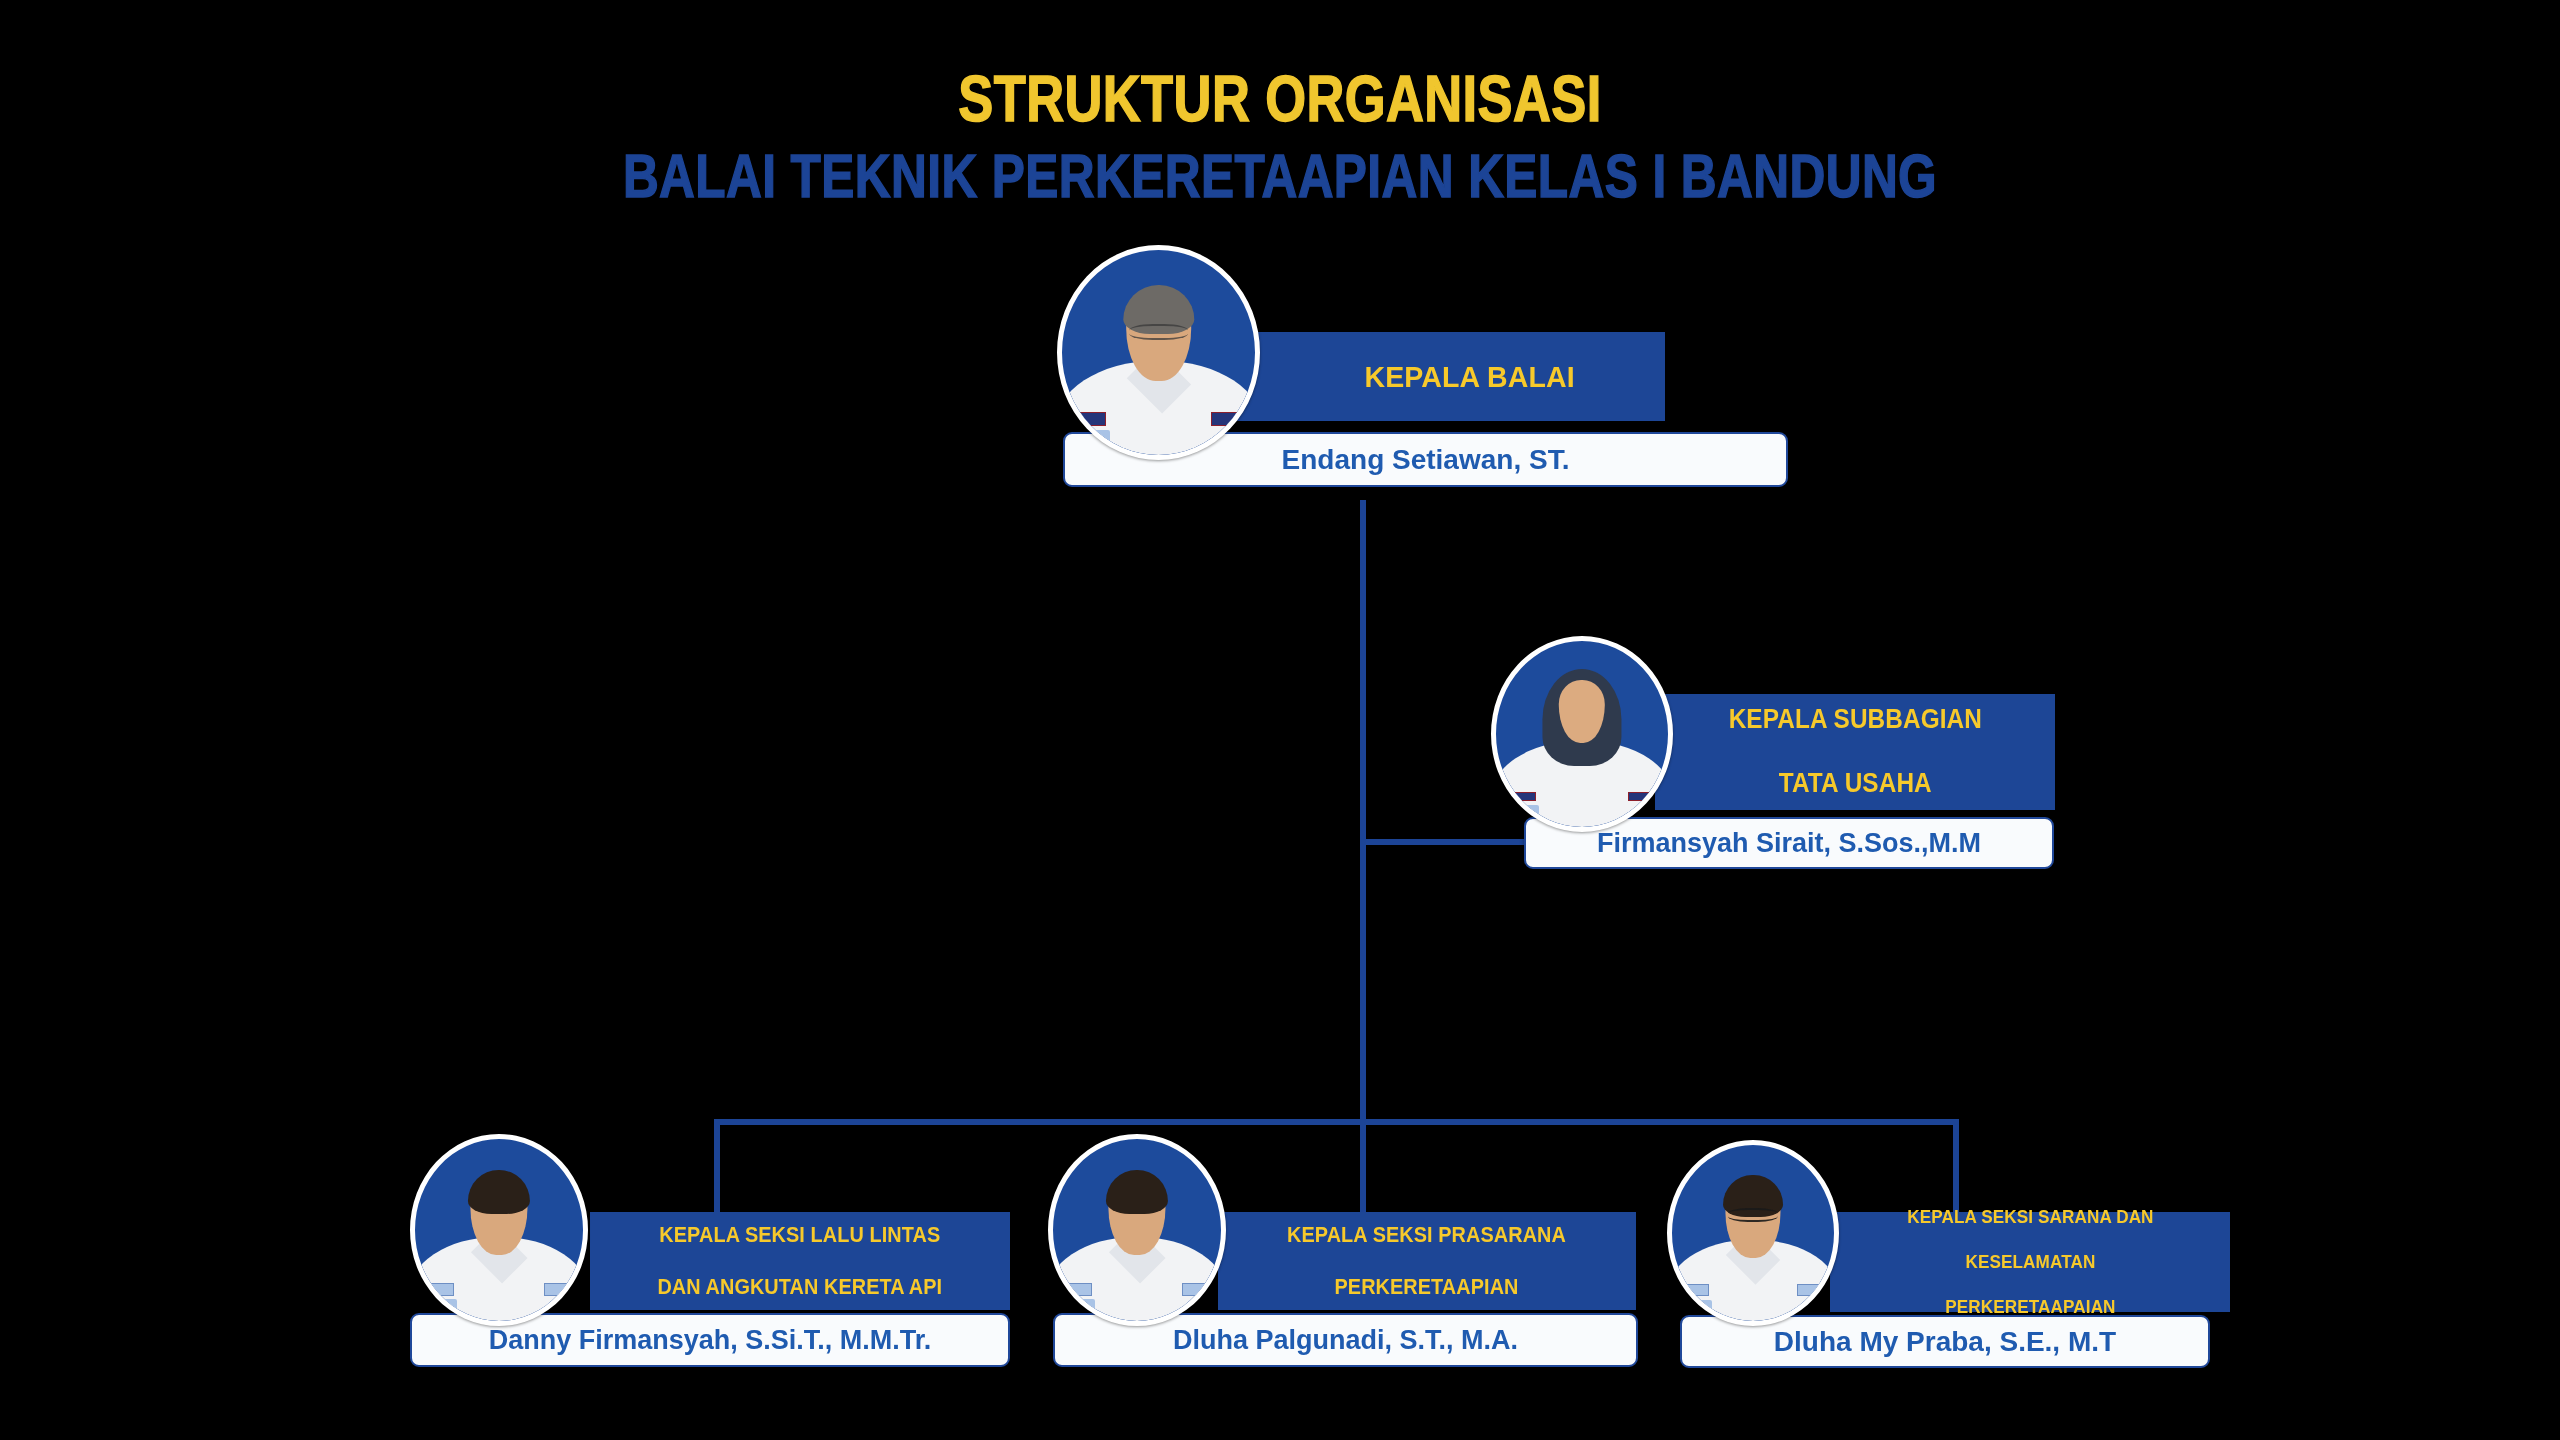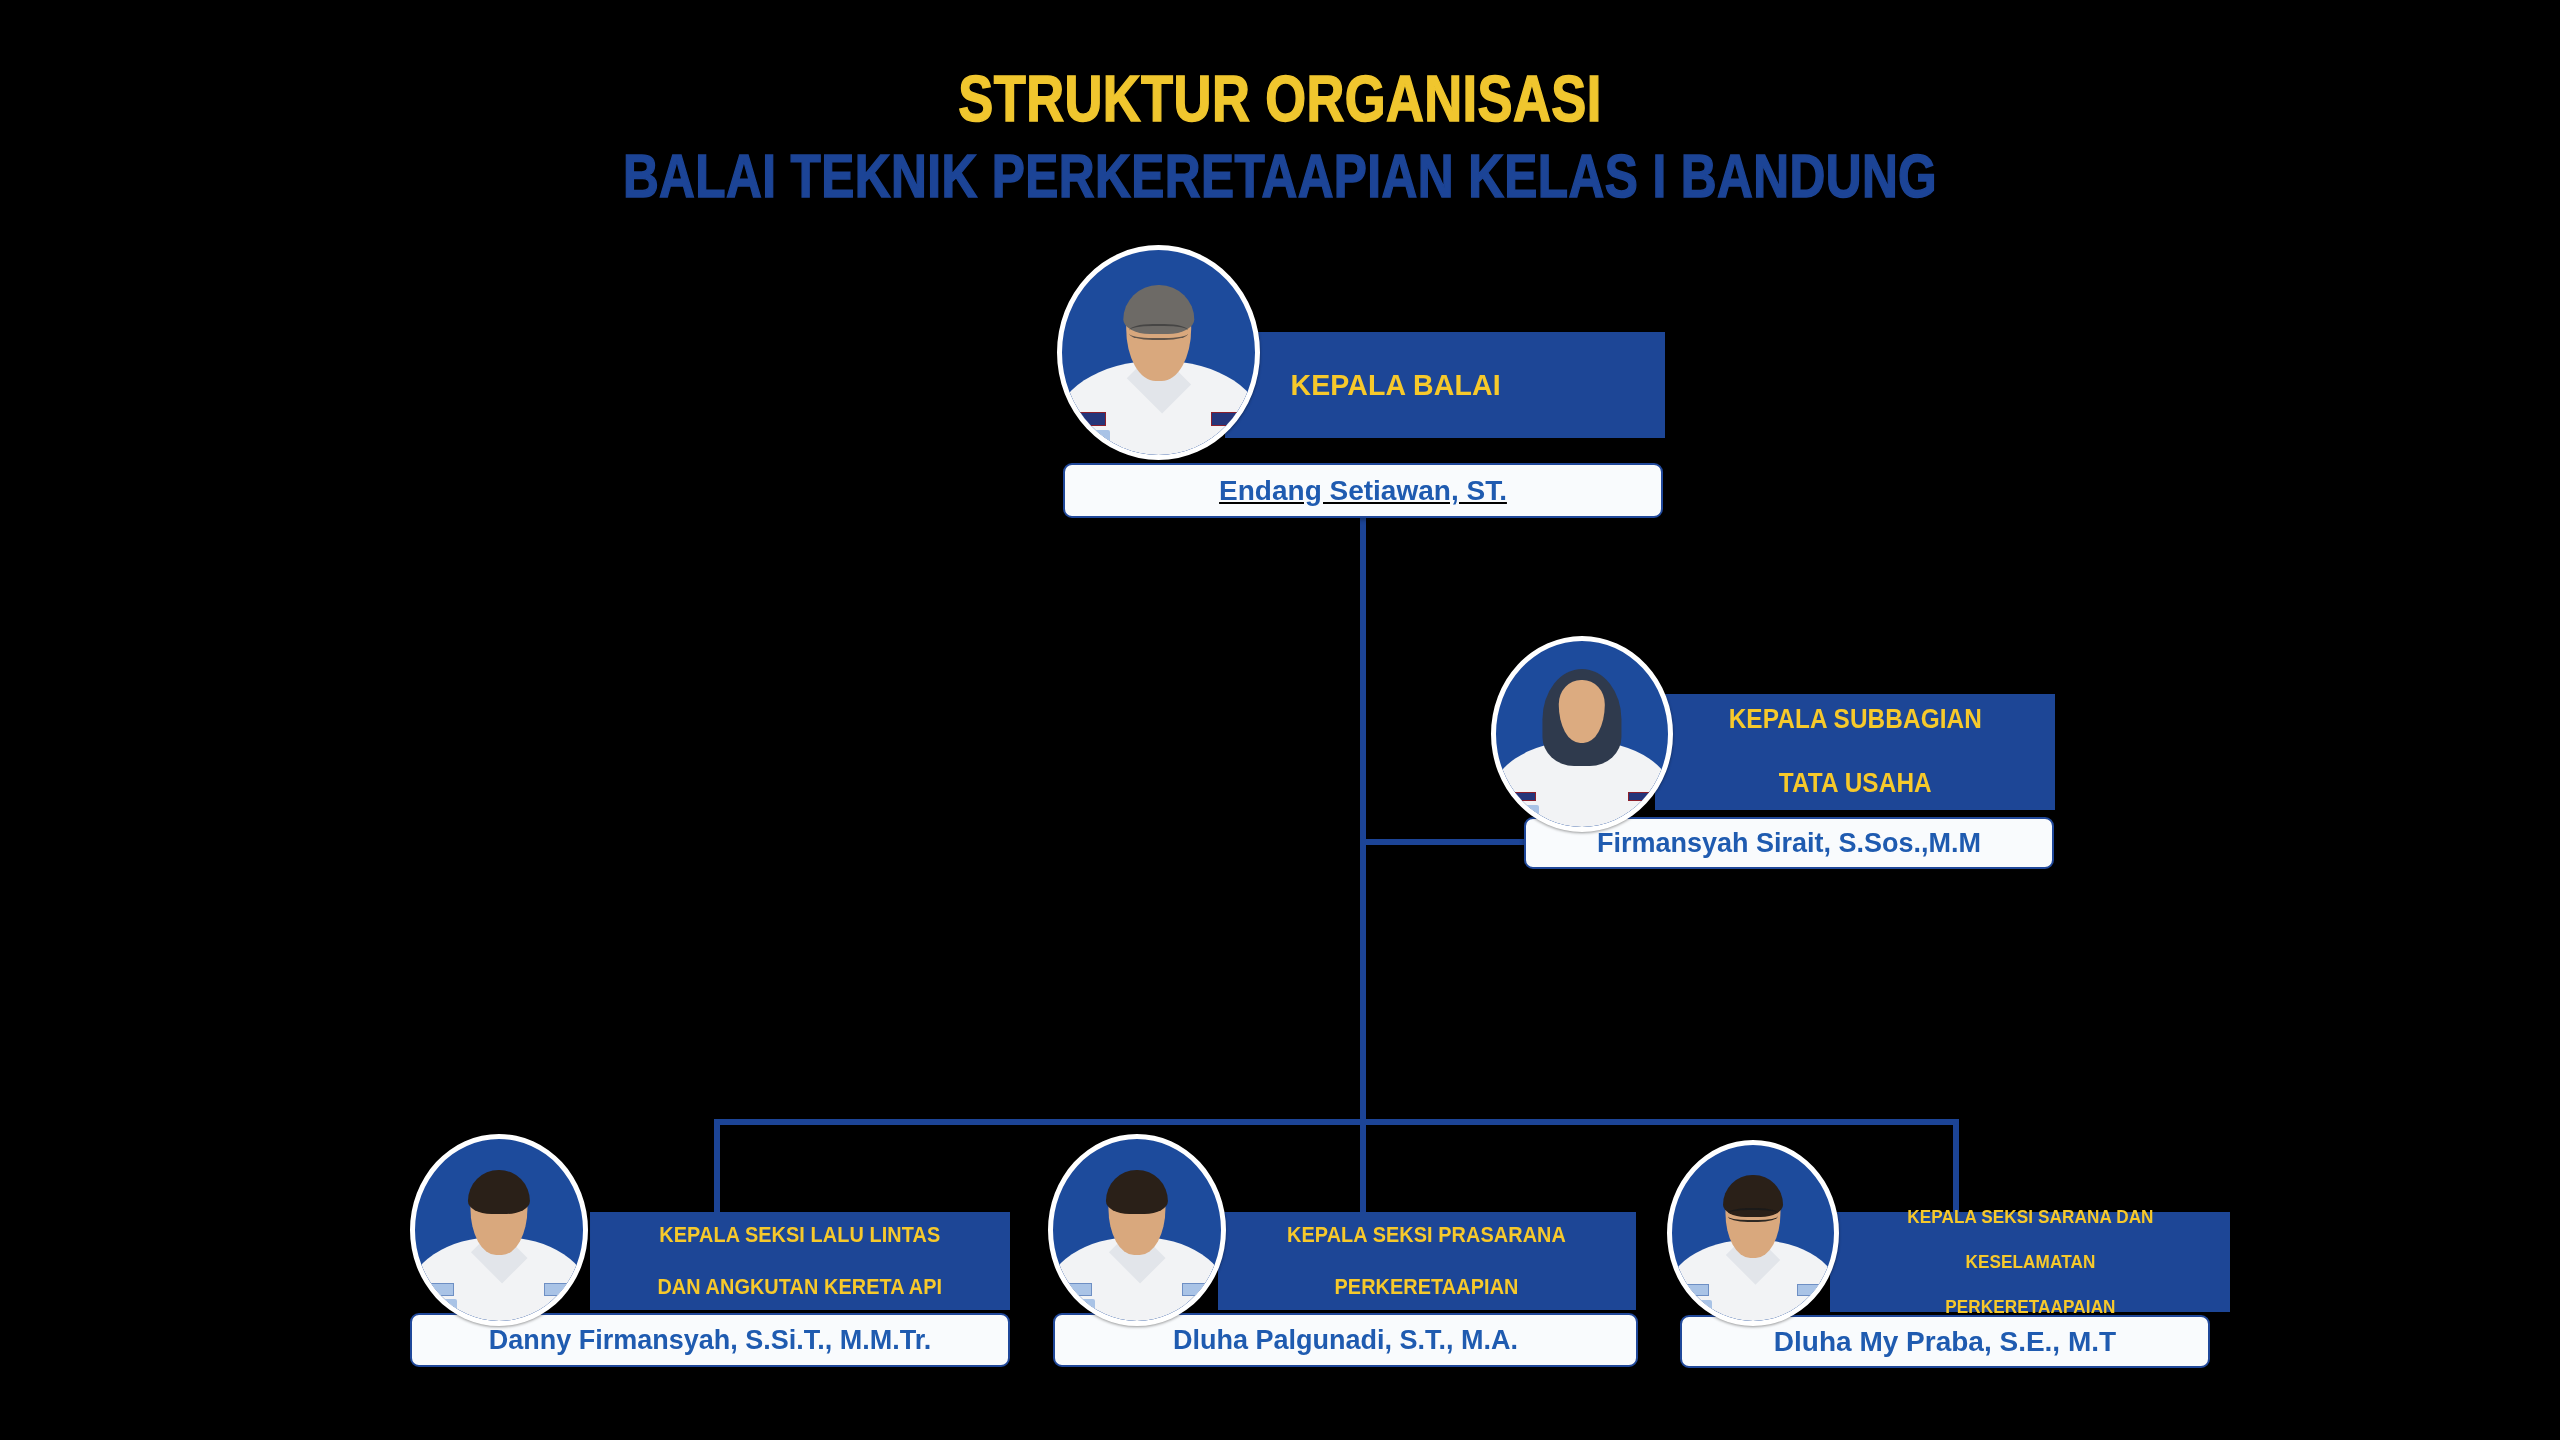--- a/index.html
+++ b/index.html
@@ -173,38 +173,38 @@
 
   <div class="line" style="left:714px; top:1119px; width:1245px; height:6px;"></div>
 
   <div class="line" style="left:714px; top:1119px; width:6px; height:95px;"></div>
 
   <div class="line" style="left:1360px; top:1119px; width:6px; height:95px;"></div>
 
   <div class="line" style="left:1953px; top:1119px; width:6px; height:95px;"></div>
 
   <div class="node" style="left:0; top:0;">
-    <div class="titlebar" style="left:1225px; top:332px; width:440px; height:106px; justify-content:flex-start; padding-left:60px;">
+    <div class="titlebar" style="left:1225px; top:332px; width:440px; height:89px; justify-content:center; padding-left:60px;">
       <span style="font-size:30px;">KEPALA BALAI</span>
     </div>
     <div class="photo" style="left:1057px; top:245px; width:203px; height:215px;">
       <div class="ph-inner">
         <div class="ph-body"></div>
         <div class="ph-epaulet-l"></div>
         <div class="ph-epaulet-r"></div>
         <div class="ph-tag"></div>
         <div class="ph-badge"></div>
         <div class="ph-collar"></div>
         <div class="ph-neck"></div>
         <div class="ph-head"></div>
         <div class="ph-hair" style="background:#6d6a66;"></div>
         <div class="ph-glasses"></div>
       </div>
     </div>
-    <div class="namecard" style="left:1063px; top:463px; width:600px; height:55px;text-decoration:underline;">
+    <div class="namecard" style="left:1063px; top:432px; width:725px; height:55px;">
       <span style="font-size:28px;">Endang Setiawan, ST.</span>
     </div>
   </div>
 
   <div class="node" style="left:0; top:0;">
     <div class="titlebar" style="left:1655px; top:694px; width:400px; height:116px;">
       <span style="font-size:27px;">
         <span>KEPALA SUBBAGIAN</span><br>
         <span>TATA USAHA</span>
       </span>

